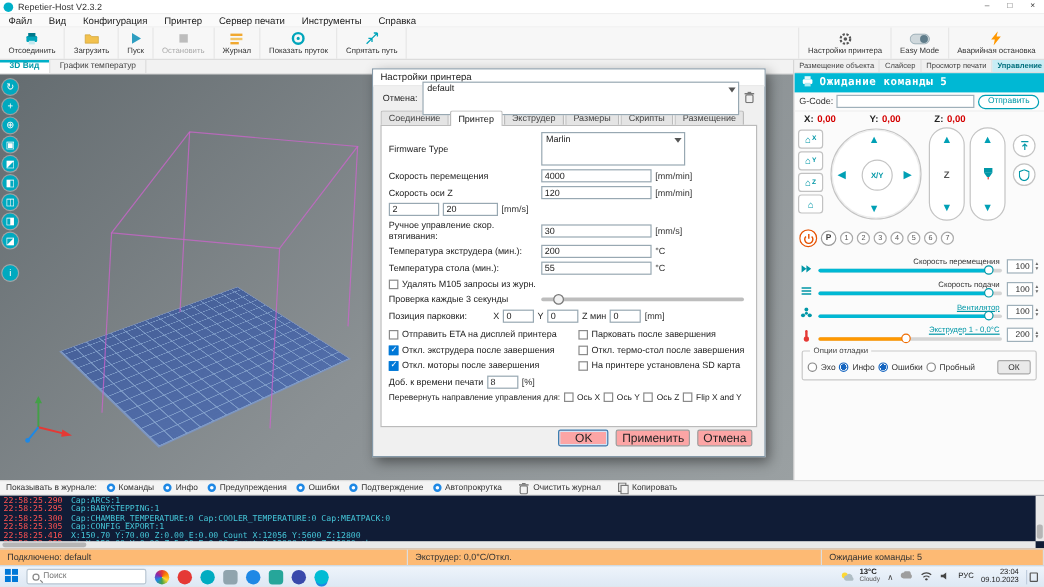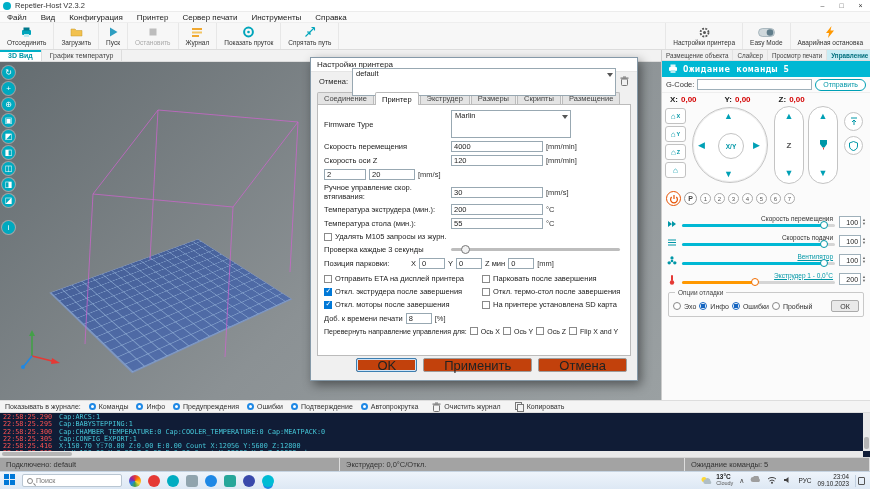--- a/index.html
+++ b/index.html
@@ -114,40 +114,40 @@
 .unit{color:#333}
 .cb{width:8px;height:8px;border:1px solid #8a8a8a;background:#fff;flex-shrink:0;position:relative}
 .cb.on{background:#0078d7;border-color:#0078d7}
 .cb.on::after{content:"✓";position:absolute;left:0.5px;top:-1.5px;color:#fff;font-size:7px}
 .cbl{color:#222}
 .cbgrid{display:grid;grid-template-columns:158px 1fr;row-gap:4px;margin:5px 0 4px 0}
 .cbitem{display:flex;align-items:center;gap:3px}
 .dslider{position:relative;flex:1;height:3px;background:#bdbdbd;border-radius:2px;margin-right:4px}
 .dknob{position:absolute;top:-3px;left:6%;width:9px;height:9px;border-radius:50%;background:#f2f2f2;border:1px solid #777}
 .dlg-btns{position:absolute;right:10px;bottom:8px;display:flex;gap:6px}
-.dbtn{min-width:42px;height:14px;padding:0 20px;background:#c2410c;border:1px solid #9d9d9d;font-size:13px;display:flex;align-items:center;justify-content:center;border-radius:2px}
+.dbtn{min-width:42px;height:14px;padding:0 4px;background:#fca5a5;border:1px solid #9d9d9d;font-size:10px;display:flex;align-items:center;justify-content:center;border-radius:2px}
 .dbtn.primary{border:1px solid #3c7fb1;box-shadow:inset 0 0 0 1px #cfe4f7}
 
 
 .logpanel{position:absolute;top:400px;left:0;right:0;height:57px}
 .loghead{height:13px;background:#f4f4f4;border-top:1px solid #ddd;border-bottom:1px solid #ddd;display:flex;align-items:center;gap:8px;padding:0 5px;font-size:7px;color:#333}
 .lfilter{display:flex;align-items:center;gap:3px}
 .fdot{width:7px;height:7px;border-radius:50%;border:2px solid #1e88e5;background:#fff;flex-shrink:0}
 .lact{display:flex;align-items:center;gap:3px;margin-left:6px}
 .logbody{position:relative;height:44px;background:#101c36;font-family:"DejaVu Sans Mono",monospace;font-size:6.8px;line-height:7.3px;padding:1px 3px;overflow:hidden}
 .lrow{white-space:nowrap}
 .lrow .t{color:#ff5252;margin-right:7px}
 .lrow .m{color:#45c6d8}
 .vsb{position:absolute;right:0;top:0;width:7px;height:38px;background:#e9e9e9}
 .vsb .th{position:absolute;left:1px;right:1px;bottom:2px;height:12px;background:#b5b5b5;border-radius:2px}
 .hsb{position:absolute;left:0;bottom:0;right:7px;height:6px;background:#e9e9e9}
 .hsb .th{position:absolute;left:2px;top:1px;width:70px;height:4px;background:#b5b5b5;border-radius:2px}
 
 
-.statusbar{position:absolute;top:457px;left:0;right:0;height:14px;background:#a3a3a3;border-top:1px solid #d5d5d5;display:flex;align-items:center;font-size:7.5px;color:#333}
+.statusbar{position:absolute;top:457px;left:0;right:0;height:14px;background:#fdba74;border-top:1px solid #d5d5d5;display:flex;align-items:center;font-size:7.5px;color:#333}
 .sseg{padding:0 6px;height:100%;display:flex;align-items:center;border-right:1px solid #ddd}
 .sseg.s1{width:340px}.sseg.s2{width:345px}.sseg.s3{flex:1}
 
 
 .taskbar{position:absolute;top:471px;left:0;right:0;height:18px;background:linear-gradient(#eef4fb,#dde8f4);border-top:1px solid #c6d4e2;display:flex;align-items:center;gap:7px;padding:0 4px}
 .tsearch{width:100px;height:13px;background:#fff;border:1px solid #b9c6d2;border-radius:2px;display:flex;align-items:center;gap:3px;padding:0 4px;color:#777;font-size:7px}
 .mag{width:6px;height:6px;border:1.2px solid #888;border-radius:50%;position:relative;flex-shrink:0}
 .mag::after{content:"";position:absolute;width:3px;height:1.2px;background:#888;transform:rotate(45deg);left:4.5px;top:5px}
 .tapp{width:12px;height:12px;border-radius:50%;flex-shrink:0}
 .tapp.sq{border-radius:3px}

